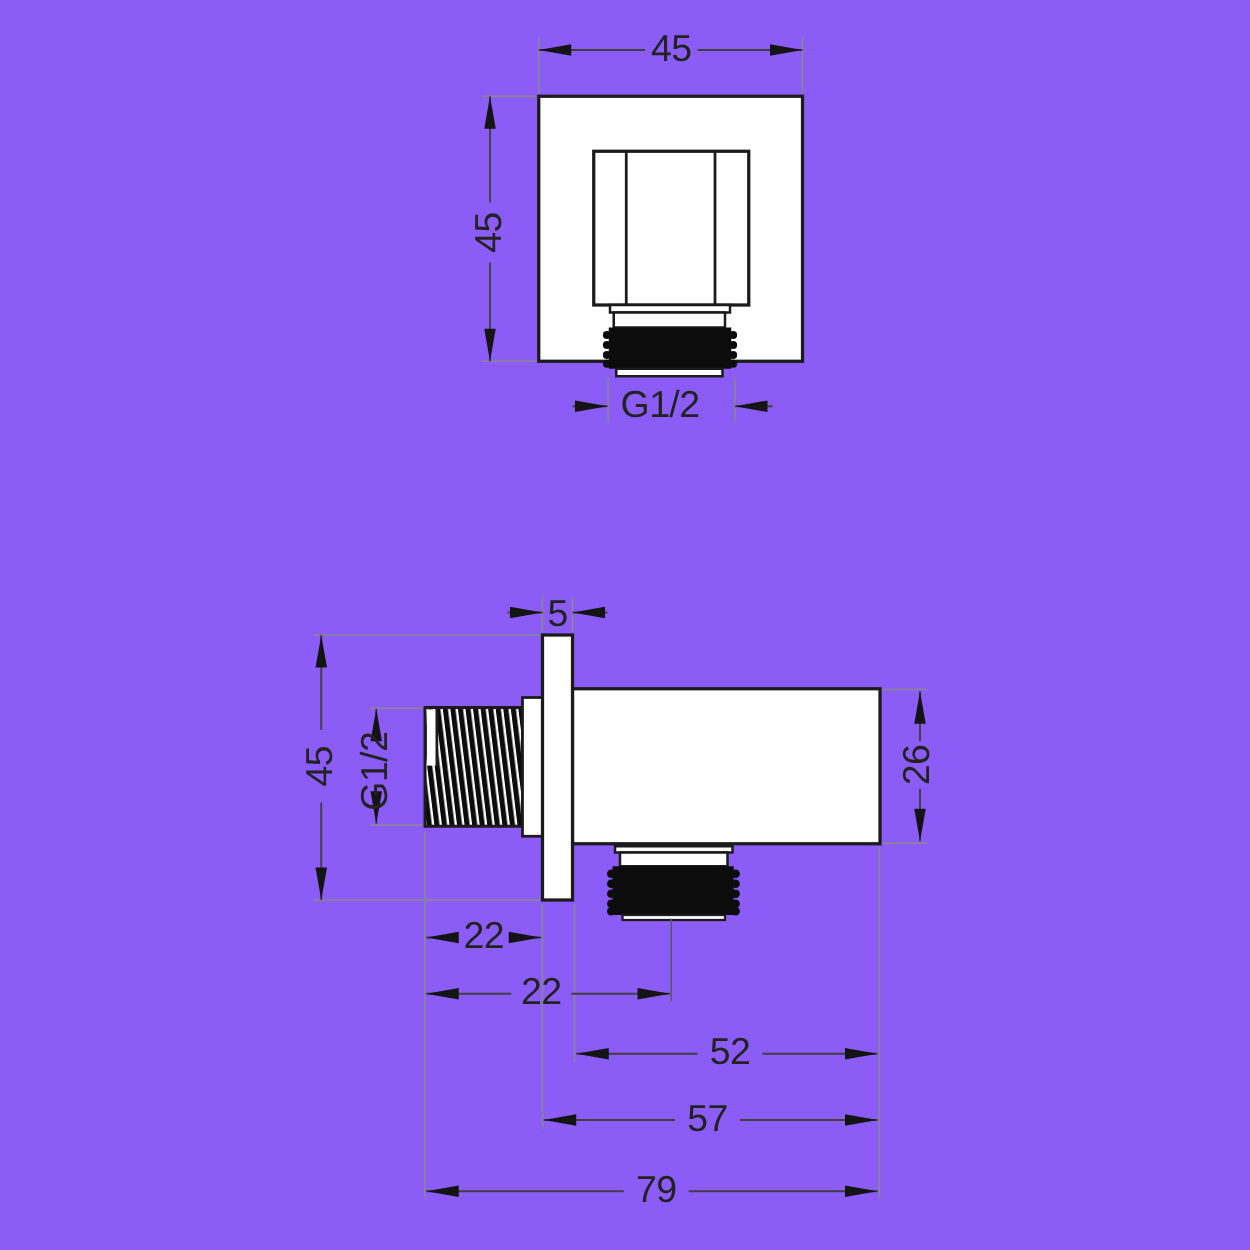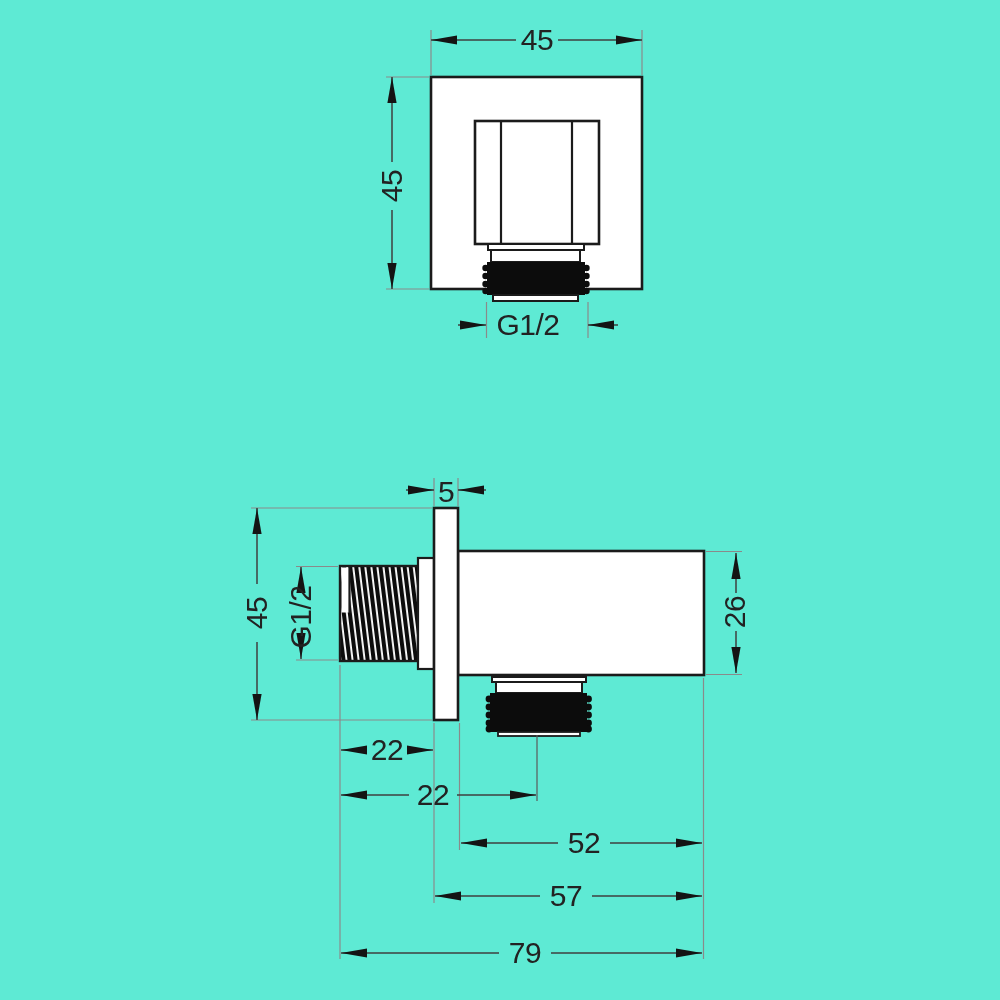--- a/index.html
+++ b/index.html
@@ -1,16 +1,16 @@
 <!DOCTYPE html>
 <html><head>
 <meta charset="utf-8">
 <style>
   html,body{margin:0;padding:0;background:#ffffff;}
-  .canvas-wrap{width:1000px;height:1000px;background:#5eead4;position:relative;}
+  .canvas-wrap{width:1000px;height:1000px;background:#8b5cf6;position:relative;}
   svg{display:block;}
   .olf  {stroke:#1b1b1b;stroke-width:2.6;fill:#ffffff;}
   .olt  {stroke:#1b1b1b;stroke-width:2.2;fill:none;}
   .dim  {stroke:#3f3f3f;stroke-width:1.5;fill:none;}
   .ext  {stroke:#8a8a8a;stroke-width:1.2;fill:none;}
   .extd {stroke:#5a5a5a;stroke-width:1.2;fill:none;}
   .arr  {fill:#141414;stroke:none;}
   .blk  {fill:#0c0c0c;stroke:none;}
   .dimtext{font-family:"Liberation Sans",sans-serif;font-size:30px;fill:#222222;letter-spacing:-0.5px;}
 </style>

